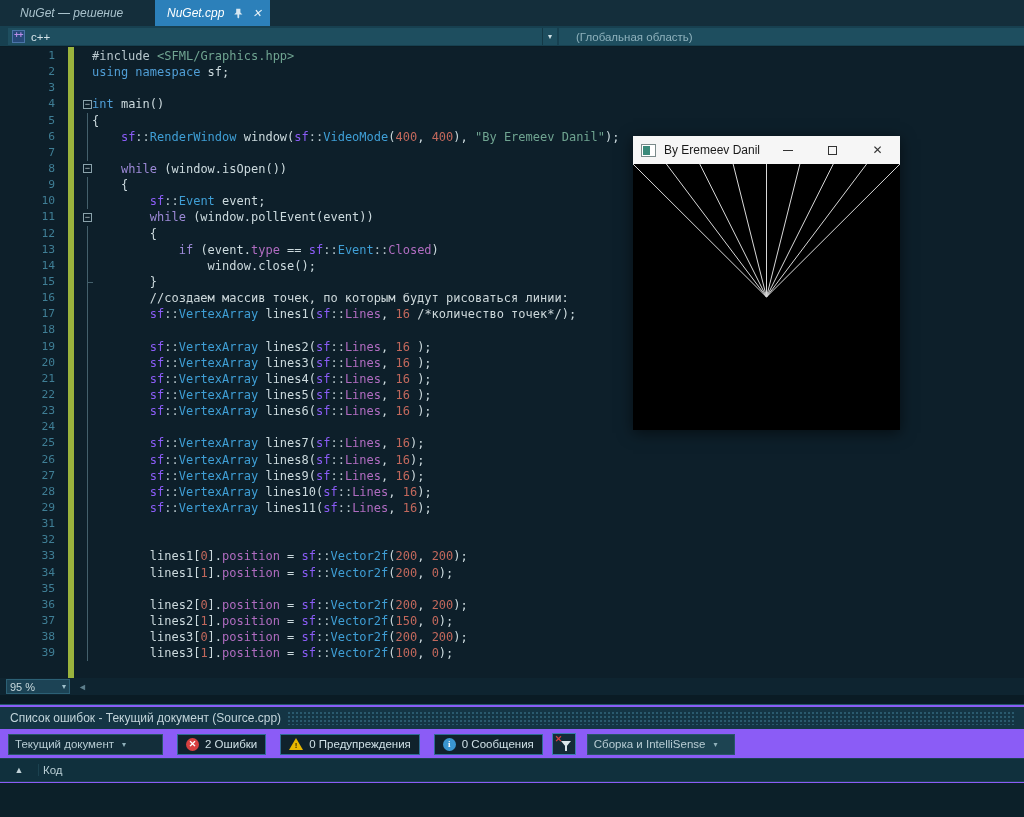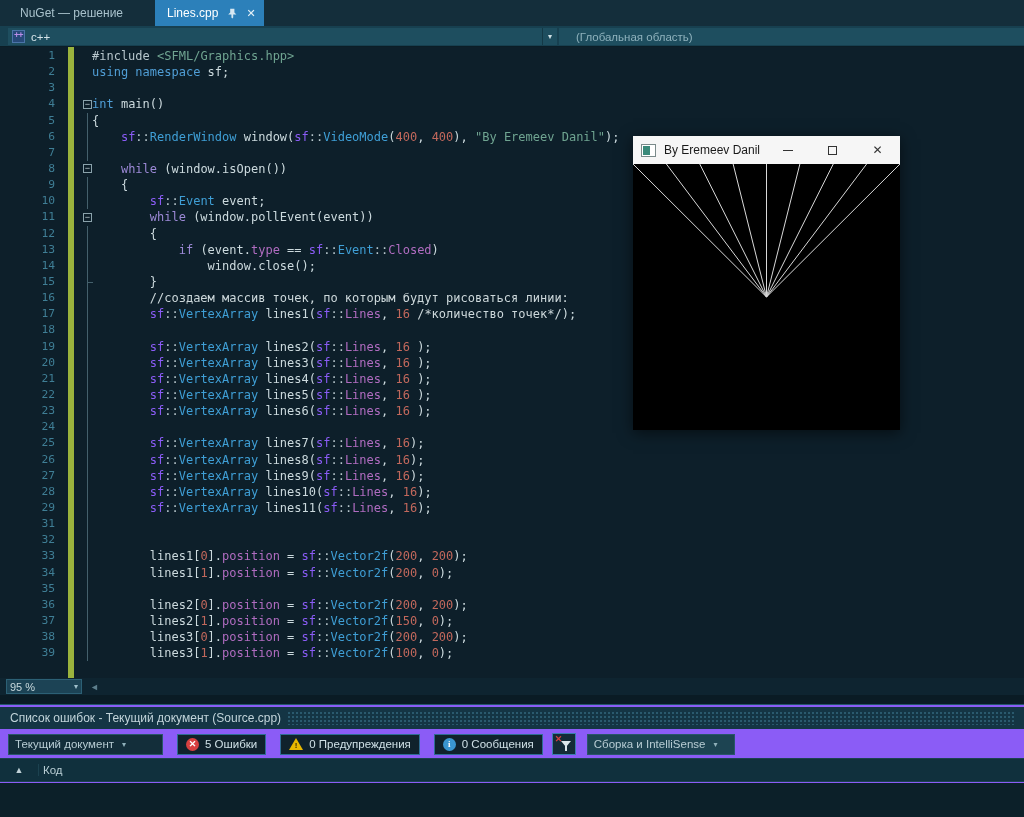--- a/index.html
+++ b/index.html
@@ -2,21 +2,21 @@
 <html><head>
 <meta charset="utf-8">
 <style>
   html,body{margin:0;padding:0;background:#09161d;}
   *{box-sizing:border-box;}
   #screen{position:relative;width:1024px;height:817px;overflow:hidden;
     font-family:"Liberation Sans",sans-serif;background:#0d1f2a;}
 
   
   .tabstrip{position:absolute;left:0;top:0;width:1024px;height:26px;background:#142e3b;display:flex;align-items:stretch;}
-  .tab{display:flex;align-items:center;padding:0 10px;font-size:12px;color:#a9c2cc;cursor:default;}
+  .tab{display:flex;align-items:center;padding:0 10px;font-size:12px;color:#a9c2cc;cursor:default;font-style:italic;}
   .tab.inactive{margin-left:10px;width:145px;}
   .tab.active{position:absolute;left:155px;top:0;height:26px;background:#2c80ba;color:#fff;padding:0 8px 0 12px;}
   .tab .pin{margin-left:9px;opacity:.9;display:inline-flex;}
   .tab .close{margin-left:8px;font-size:11px;color:#e8f2f8;}
 
   
   .navbar{position:absolute;left:0;top:26px;width:1024px;height:21px;background:#174050;display:flex;align-items:stretch;border-bottom:1px solid #0b1d26;}
   .nav-dd{background:#1e4e5f;display:flex;align-items:center;font-size:11.5px;color:#d5e4e9;}
   .nav-dd.first{position:absolute;left:8px;top:2px;width:534px;height:17px;padding-left:4px;}
   .nav-caret-box{position:absolute;left:542px;top:2px;width:15px;height:17px;background:#1e4e5f;border-left:1px solid #143946;display:flex;align-items:center;justify-content:center;color:#cfe0e4;font-size:8px;}
@@ -36,21 +36,21 @@
   .fold .fbox{position:absolute;left:21px;top:3.5px;width:9px;height:9px;background:#0d1f2a;border:1px solid #8aa2ab;color:#c6d6dc;font-size:9px;line-height:7px;text-align:center;}
   .fold .tick{position:absolute;left:25px;top:8px;width:6px;height:1px;background:#44606c;}
   .ctext{font-family:"DejaVu Sans Mono",monospace;font-size:12px;color:#ccdade;}
   .tk-dir{color:#b7c6cc}.tk-kwb{color:#509ed6}.tk-kwp{color:#9c89d6}
   .tk-ty{color:#3f9fd6}.tk-ns{color:#8b5cf6}.tk-op{color:#b7c6cc}
   .tk-pl{color:#ccdade}.tk-mem{color:#b06cc0}.tk-num{color:#c2685c}
   .tk-str{color:#6fa491}.tk-com{color:#cdd8db}
 
   
   .hscroll{position:absolute;left:0;top:678px;width:1024px;height:17px;background:#0e2430;display:flex;align-items:center;}
-  .zoom-dd{margin-left:6px;width:76px;height:15px;background:#1c4355;border:1px solid #2c6075;display:flex;align-items:center;font-size:11px;color:#c8d8dc;padding:0 3px;}
+  .zoom-dd{margin-left:6px;width:64px;height:15px;background:#1c4355;border:1px solid #2c6075;display:flex;align-items:center;font-size:11px;color:#c8d8dc;padding:0 3px;}
   .zoom-dd .zc{margin-left:auto;font-size:8px;color:#9fc0cc;}
   .hs-arrow{margin-left:8px;color:#5d7e8c;font-size:9px;}
 
   .gap{position:absolute;left:0;top:695px;width:1024px;height:9px;background:#0a1b24;}
 
   
   .panel{position:absolute;left:0;top:704px;width:1024px;height:113px;background:#8b5cf6;border-top:1px solid #24566b;}
   .panel-header{position:absolute;left:0;top:2px;width:1024px;height:22px;background:#143544;display:flex;align-items:center;padding:0 10px;}
   .panel-title{font-size:12px;color:#c2d4da;white-space:nowrap;}
   .dots{flex:1;height:14px;margin-left:6px;background-image:radial-gradient(#2a5a6e 1px,transparent 1px);background-size:4px 4px;}
@@ -92,21 +92,21 @@
 </head>
 <body>
 
 <div id="screen">
 
   <div class="tabstrip">
     <div class="tab inactive">
       <span>NuGet — решение</span>
     </div>
     <div class="tab active">
-      <span>Lines.cpp</span>
+      <span>NuGet.cpp</span>
       <span class="pin">
         <svg width="11" height="11" viewBox="0 0 11 11">
             <path d="M3.2 0.8 L7.4 0.8 L7.4 4.6 L9.4 6.4 L6.2 6.4 L6.2 9.6 L5.3 10.6 L4.4 9.6 L4.4 6.4 L1.2 6.4 L3.2 4.6 Z" fill="#eaf3f8"></path>
           </svg>
       </span>
       <span class="close">✕</span>
     </div>
   </div>
 
   <div class="navbar">
@@ -184,21 +184,21 @@
       <span class="dots"></span>
     </div>
     <div class="toolbar">
       <div class="tb-dd doc">
         <span>Текущий документ</span>
         <span class="dc">▾</span>
       </div>
       <div class="sep"></div>
       <button class="tb-btn">
         <span class="icon-err">✕</span>
-        <span>5 Ошибки</span>
+        <span>2 Ошибки</span>
       </button>
       <div class="sep"></div>
       <button class="tb-btn">
         <span class="icon-warn">
             <i>!</i>
           </span>
         <span>0 Предупреждения</span>
       </button>
       <div class="sep"></div>
       <button class="tb-btn">

